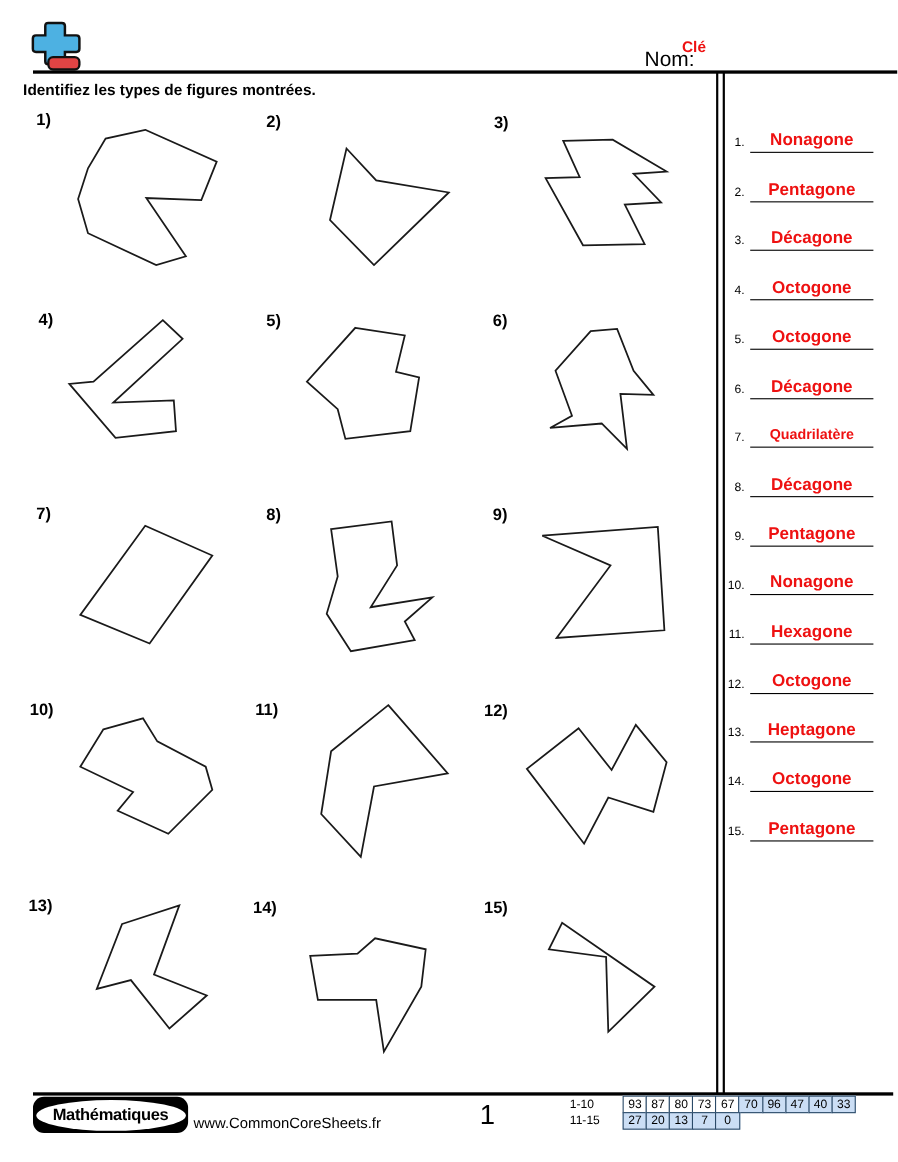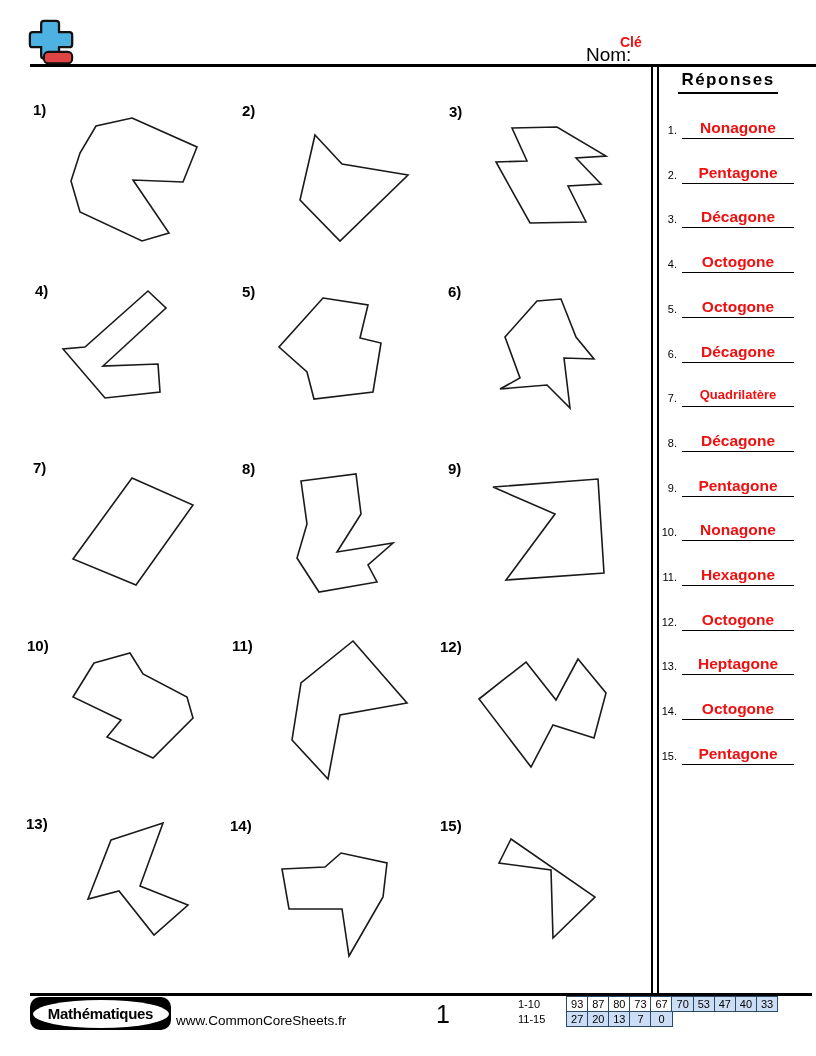--- a/index.html
+++ b/index.html
@@ -82,26 +82,24 @@
       <polygon points="511,839 499,863 551,870 553,938 595,897"></polygon>
     </svg>
 
   <svg class="logo" viewBox="0 0 50 50">
     <path d="M17,2 h13 q3,0 3,3 v9 h11 q3,0 3,3 v10 q0,3 -3,3 h-11 v9 q0,3 -3,3 h-13 q-3,0 -3,-3 v-9 H5 q-3,0 -3,-3 V17 q0,-3 3,-3 h9 V5 q0,-3 3,-3 z" fill="var(--logo-blue)" stroke="#111" stroke-width="2.4"></path>
     <rect x="17" y="35" width="30" height="12" rx="4.5" fill="var(--logo-red)" stroke="#111" stroke-width="2.2"></rect>
   </svg>
   <div class="nom">Nom:</div>
   <div class="cle">Clé</div>
   <div class="hrule top"></div>
+  <div class="instructions">Identifiez les types de figures montrées.</div>
 
   <div class="vline v1"></div>
   <div class="vline v2"></div>
-  <div class="answers-title-wrap">
-    <span class="answers-title">Réponses</span>
-  </div>
   <div id="answers-list">
       <div class="ans-row" style="top: 112px;">
         <span class="ans-num">1.</span>
         <span class="ans-text">Nonagone</span>
       </div>
       <div class="ans-row" style="top: 156.7px;">
         <span class="ans-num">2.</span>
         <span class="ans-text">Pentagone</span>
       </div>
       <div class="ans-row" style="top: 201.4px;">
@@ -186,21 +184,21 @@
   <div class="pagenum">1</div>
   <div class="score" id="score">
       <div class="score-row">
         <span class="score-label">1-10</span>
         <span class="score-cell first white">93</span>
         <span class="score-cell white">87</span>
         <span class="score-cell white">80</span>
         <span class="score-cell white">73</span>
         <span class="score-cell white">67</span>
         <span class="score-cell">70</span>
-        <span class="score-cell">53</span>
+        <span class="score-cell">96</span>
         <span class="score-cell">47</span>
         <span class="score-cell">40</span>
         <span class="score-cell">33</span>
       </div>
       <div class="score-row">
         <span class="score-label">11-15</span>
         <span class="score-cell first">27</span>
         <span class="score-cell">20</span>
         <span class="score-cell">13</span>
         <span class="score-cell">7</span>

